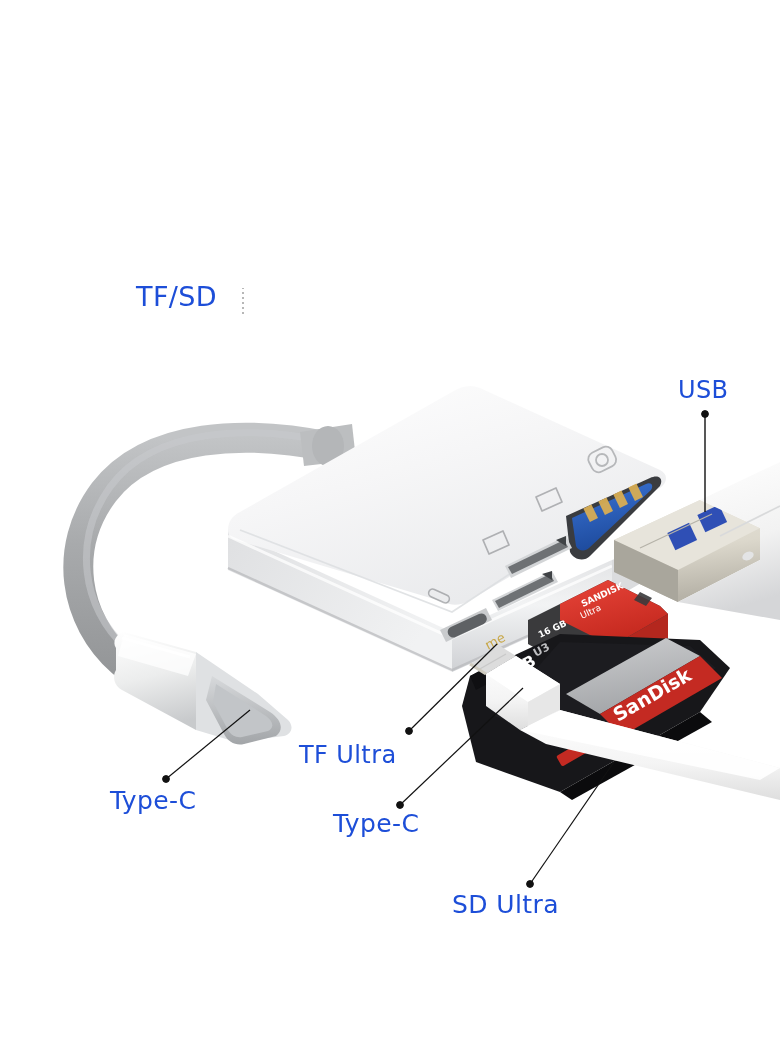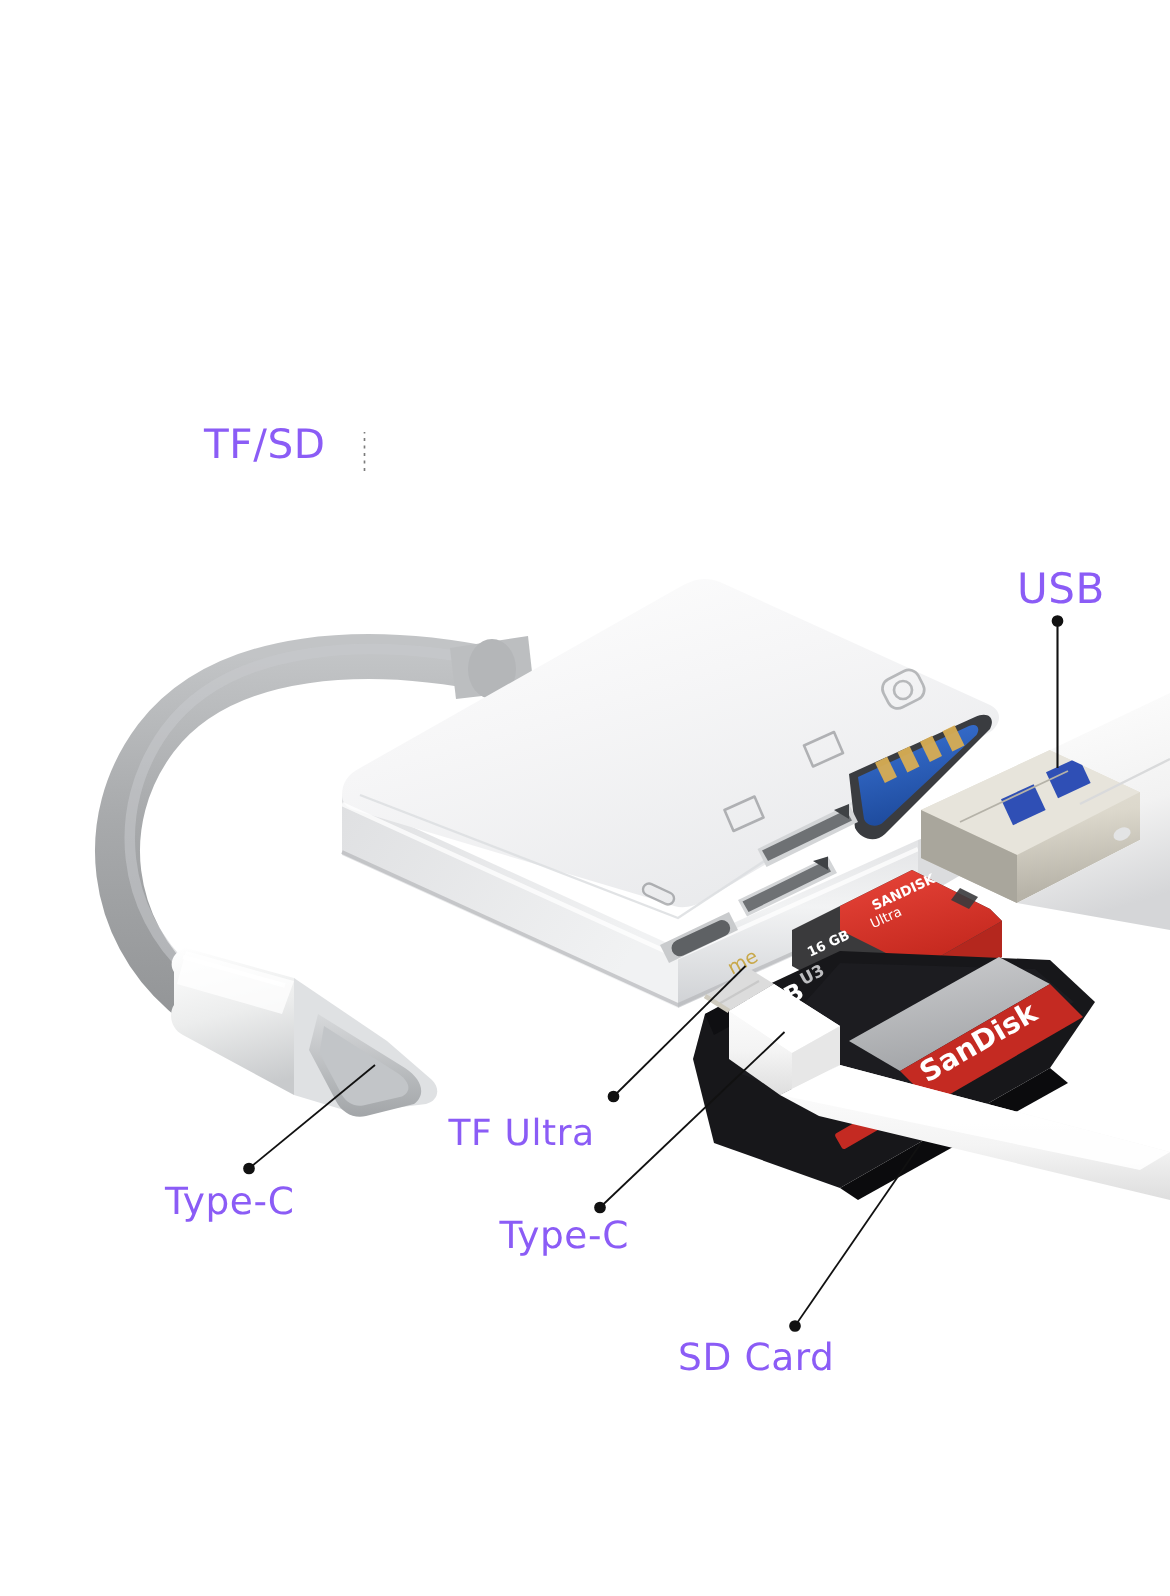--- a/index.html
+++ b/index.html
@@ -20,26 +20,26 @@
   }
   #art {
     position: absolute;
     left: 0; top: 0;
     width: 780px;
     height: 1064px;
   }
   .callout {
     position: absolute;
     font-family: "DejaVu Sans", sans-serif;
-    color: #8b5cf6;
+    color: #1d4ed8;
     white-space: nowrap;
     letter-spacing: 0.4px;
   }
   .c-tfsd  { left: 136px; top: 281px; font-size: 27px; }
-  .c-usb   { left: 678px; top: 376px; font-size: 28px; }
+  .c-usb   { left: 678px; top: 376px; font-size: 24px; }
   .c-typec1{ left: 110px; top: 786px; font-size: 25px; }
   .c-tf    { left: 299px; top: 741px; font-size: 24px; }
   .c-typec2{ left: 333px; top: 809px; font-size: 25px; }
   .c-sd    { left: 452px; top: 890px; font-size: 25px; }
   .clip-mark {
     position: absolute;
     left: 240px; top: 284px;
     width: 3px; height: 26px;
     font-size: 27px;
     color: #1a1a1a;
@@ -322,15 +322,15 @@
   <div class="clip-mark">|</div>
 
   <div class="callout c-usb">USB</div>
 
   <div class="callout c-typec1">Type-C</div>
 
   <div class="callout c-tf">TF Ultra</div>
 
   <div class="callout c-typec2">Type-C</div>
 
-  <div class="callout c-sd">SD Card</div>
+  <div class="callout c-sd">SD Ultra</div>
 
 </div>
 
 </body></html>

